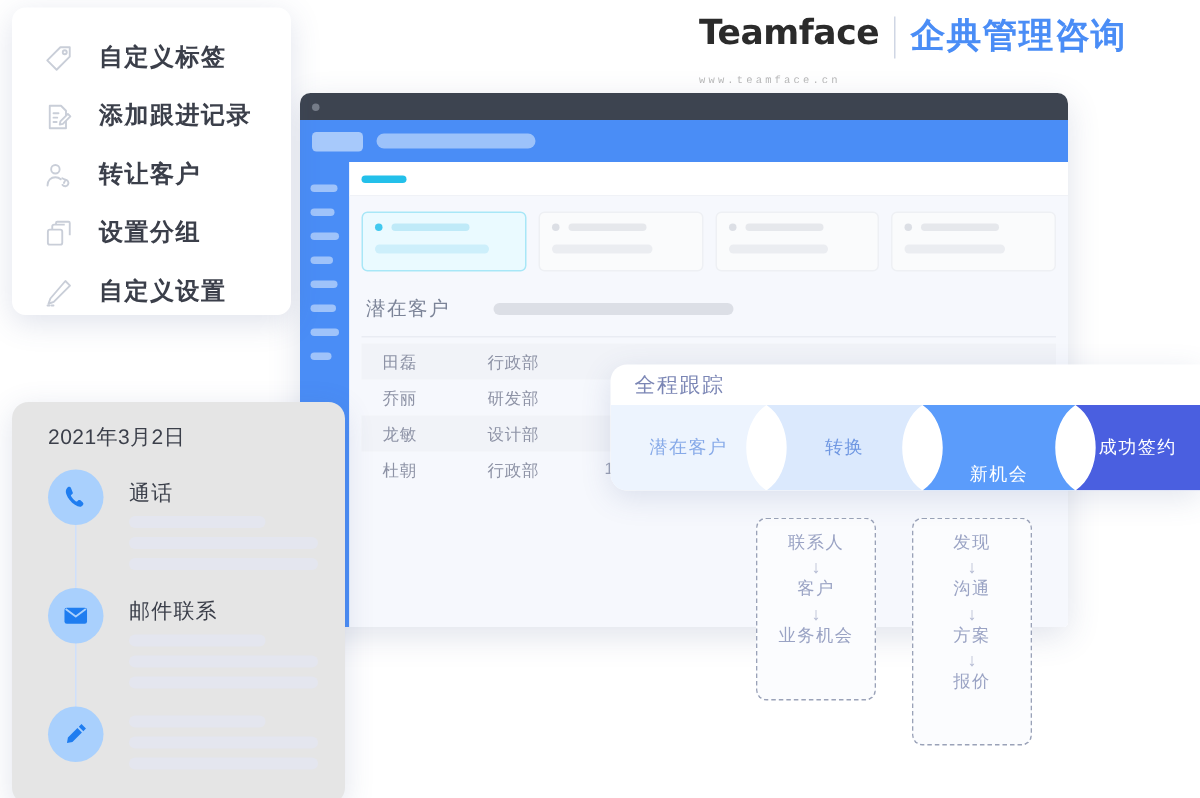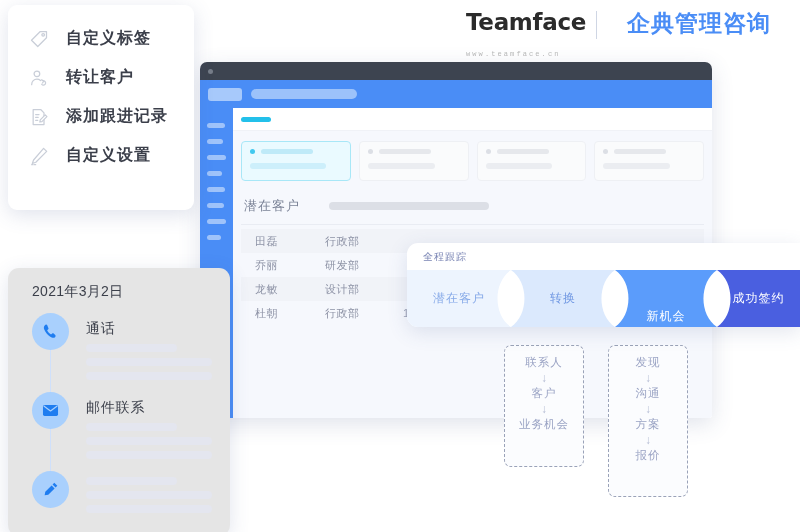--- a/index.html
+++ b/index.html
@@ -11,21 +11,21 @@
     position:relative;
   }
   #stage{position:absolute;left:0;top:0;width:800px;height:532px;overflow:hidden;background:#fff;}
 
   
   .brand{position:absolute;left:466px;top:10px;display:flex;align-items:flex-start;}
   .brand-left{display:flex;flex-direction:column;align-items:flex-start;}
   .brand-word{font-size:23px;font-weight:bold;color:#2b2b2b;letter-spacing:-0.3px;line-height:25px;font-family:"DejaVu Sans",sans-serif;}
   .brand-url{font-size:7px;color:#b9b9b9;letter-spacing:2.1px;line-height:9px;margin-top:15px;font-family:Liberation Mono, monospace;}
   .brand-div{width:1px;height:28px;background:#cfd6e4;margin:0 10px;margin-top:1px;}
-  .brand-cn{font-size:23px;font-weight:bold;color:#4a8df6;letter-spacing:1px;line-height:27px;margin-left:20px;}
+  .brand-cn{font-size:23px;font-weight:bold;color:#4a8df6;letter-spacing:1px;line-height:27px;}
 
   
   .window{
     position:absolute;left:200px;top:62px;width:512px;height:356px;
     border-radius:7px 7px 3px 3px;background:#fff;
     box-shadow:0 6px 22px rgba(60,80,130,.16);
     overflow:hidden;
   }
   .titlebar{height:18px;background:#3d4450;position:relative;}
   .titlebar .dot{position:absolute;left:8px;top:7px;width:5px;height:5px;border-radius:50%;background:#767d89;}
@@ -90,21 +90,21 @@
   .tph{height:8px;border-radius:4px;background:#e4e6ef;margin-top:6px;}
 
   
   .pipe{
     position:absolute;left:407px;top:243px;width:393px;height:84px;
     background:#fff;border-radius:11px 0 0 11px;
     box-shadow:0 5px 20px rgba(70,90,140,.15);
     overflow:hidden;
   }
   .pipe-head{height:27px;display:flex;align-items:center;padding-left:16px;}
-  .pipe-head-t{font-size:10px;color:#7b86b5;letter-spacing:1px;}
+  .pipe-head-t{font-size:14px;color:#7b86b5;letter-spacing:1px;}
   .stages{position:relative;height:57px;}
   .stg{position:absolute;top:0;height:57px;display:flex;align-items:center;justify-content:center;}
   .stg span{font-size:12px;letter-spacing:1px;position:relative;z-index:3;}
 
   
   .flowbox{
     position:absolute;background:#fbfcfe;border:1.5px dashed #9aa2b8;border-radius:7px;
     display:flex;flex-direction:column;align-items:center;justify-content:flex-start;
     padding-top:9px;box-sizing:border-box;
   }
@@ -223,40 +223,50 @@
           <path d="M3 13.5 L10.5 21 L21 10.5 L21 3 L13.5 3 Z"></path>
           <circle cx="17" cy="7" r="1.6"></circle>
         </svg>
       </div>
       <div class="mlabel">自定义标签</div>
     </div>
 
     <div class="mitem">
       <div class="mico">
         <svg width="20" height="20" viewBox="0 0 24 24" fill="none" stroke="#c9ced8" stroke-width="1.5" stroke-linejoin="round" stroke-linecap="round">
+          <path d="M5 3 H14 L18 7 V21 H5 Z"></path>
+          <path d="M8 9 H12 M8 12.5 H11 M8 16 H10.5"></path>
+          <path d="M19.5 9.5 L21.5 11.5 L15.5 17.5 L13 18 L13.5 15.5 Z" fill="#fff"></path>
+        </svg>
+      </div>
+      <div class="mlabel">添加跟进记录</div>
+    </div>
+
+    <div class="mitem">
+      <div class="mico">
+        <svg width="20" height="20" viewBox="0 0 24 24" fill="none" stroke="#c9ced8" stroke-width="1.5" stroke-linejoin="round" stroke-linecap="round">
           <circle cx="9.5" cy="7" r="3.4"></circle>
           <path d="M3.2 20 C3.2 15.8 6 13.4 9.5 13.4 C11.2 13.4 12.7 14 13.8 15"></path>
           <path d="M17.3 15.4 a2.6 2.6 0 1 1 -2.1 4.1"></path>
           <path d="M15 14.2 L17.6 15.5 L16.3 18"></path>
         </svg>
       </div>
       <div class="mlabel">转让客户</div>
     </div>
 
     <div class="mitem">
       <div class="mico">
-        <svg width="20" height="20" viewBox="0 0 24 24" fill="none" stroke="#c9ced8" stroke-width="1.5" stroke-linejoin="round" stroke-linecap="round">
-          <path d="M5 3 H14 L18 7 V21 H5 Z"></path>
-          <path d="M8 9 H12 M8 12.5 H11 M8 16 H10.5"></path>
-          <path d="M19.5 9.5 L21.5 11.5 L15.5 17.5 L13 18 L13.5 15.5 Z" fill="#fff"></path>
-        </svg>
-      </div>
-      <div class="mlabel">添加跟进记录</div>
-    </div>
-
+        <svg width="20" height="20" viewBox="0 0 24 24" fill="none" stroke="#c9ced8" stroke-width="1.5" stroke-linejoin="round">
+          <rect x="3.5" y="8.5" width="11.5" height="12" rx="1.6" fill="#fff"></rect>
+          <path d="M7 8.5 V6 a1.5 1.5 0 0 1 1.5 -1.5 H17"></path>
+          <path d="M10 4.5 V3.2 a1 1 0 0 1 1 -1 H20 a1 1 0 0 1 1 1 V13"></path>
+        </svg>
+      </div>
+      <div class="mlabel">设置分组</div>
+    </div>
 
     <div class="mitem">
       <div class="mico">
         <svg width="20" height="20" viewBox="0 0 24 24" fill="none" stroke="#c9ced8" stroke-width="1.5" stroke-linejoin="round" stroke-linecap="round">
           <path d="M17.5 2.8 L21.2 6.5 L8.2 19.5 L4 21 L5.5 16.8 Z"></path>
           <path d="M3.2 22.4 H9" stroke-dasharray="1.6 1.6"></path>
         </svg>
       </div>
       <div class="mlabel">自定义设置</div>
     </div>

